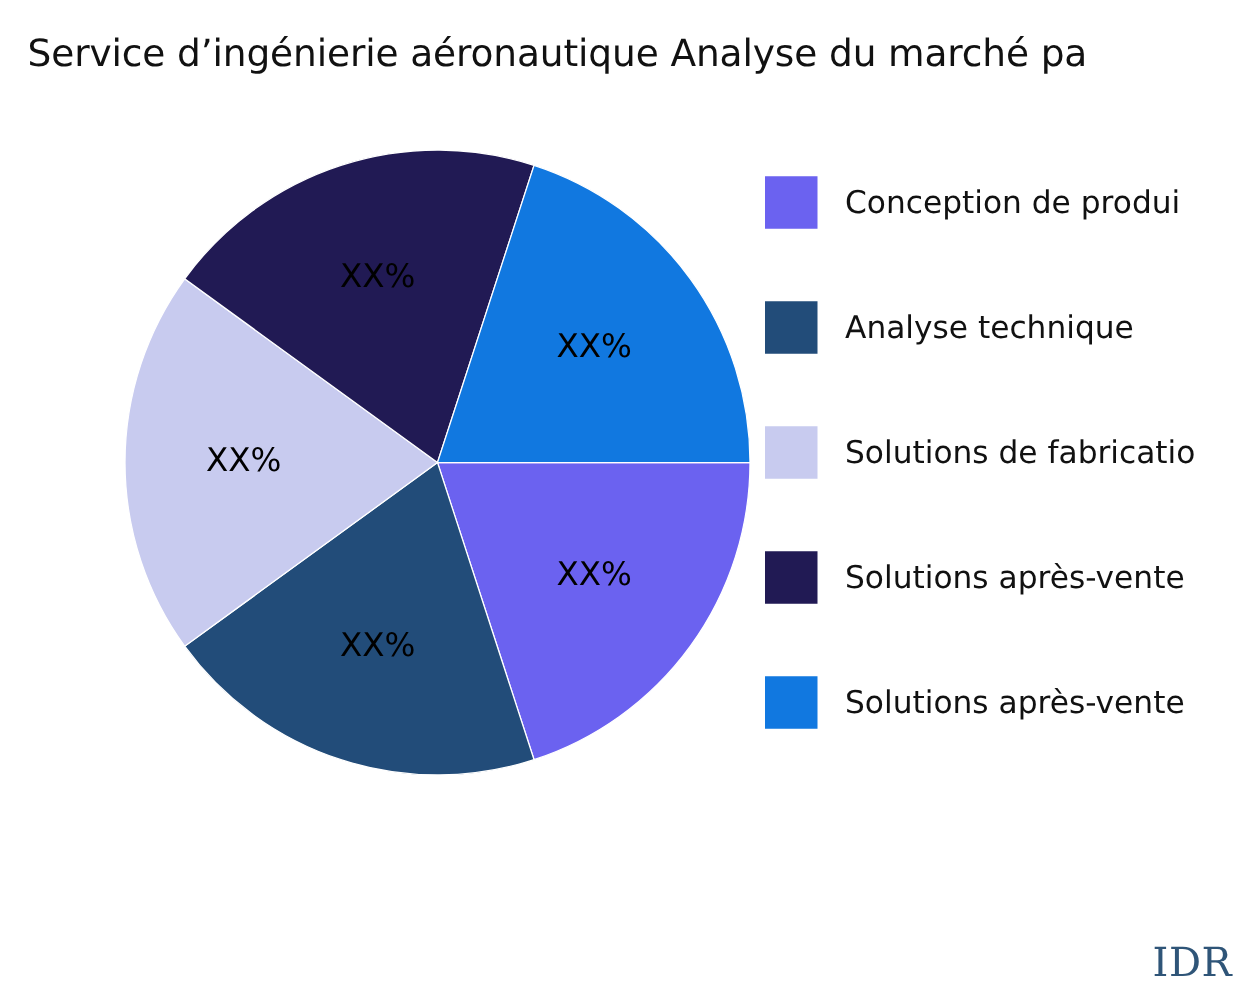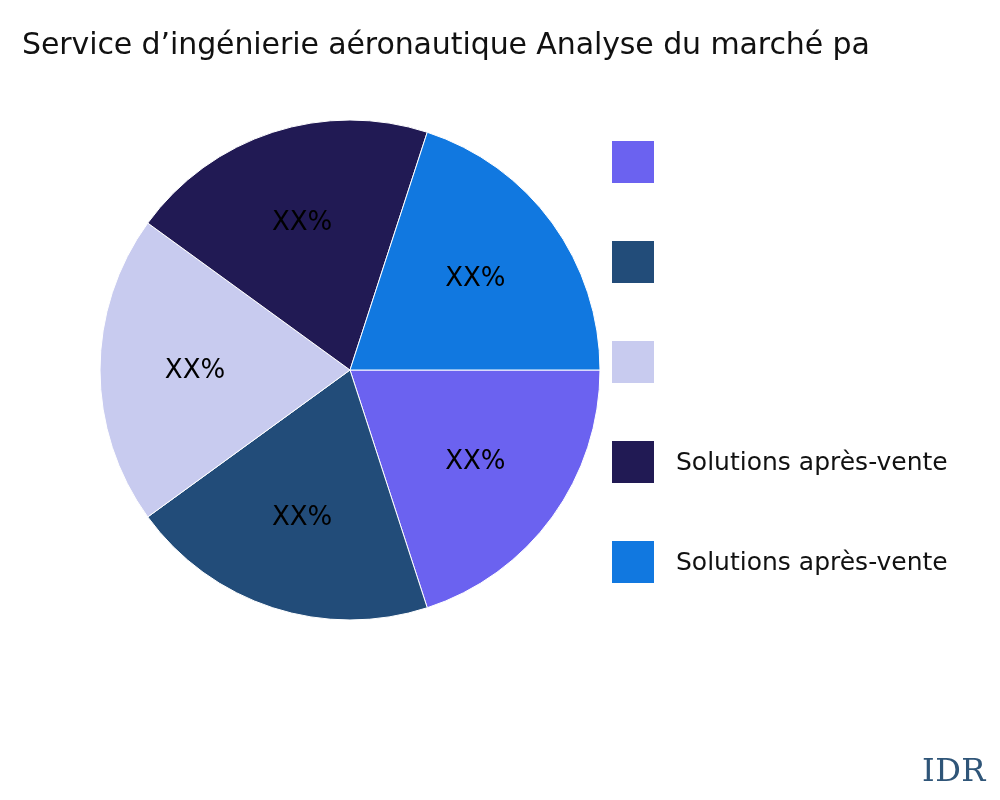--- a/index.html
+++ b/index.html
@@ -122,26 +122,29 @@
           <text x="95.00" y="250.00" class="slice-label">XX%</text>
           <text x="202.10" y="102.59" class="slice-label">XX%</text>
           <text x="375.40" y="158.89" class="slice-label">XX%</text>
         </g>
     </svg>
   </div>
 
   <div id="legend">
       <div class="legend-row">
         <span class="legend-swatch" style="background: rgb(107, 98, 240);"></span>
+        <span class="legend-label">Conception de produi</span>
       </div>
       <div class="legend-row">
         <span class="legend-swatch" style="background: rgb(34, 76, 121);"></span>
+        <span class="legend-label">Analyse technique</span>
       </div>
       <div class="legend-row">
         <span class="legend-swatch" style="background: rgb(200, 203, 239);"></span>
+        <span class="legend-label">Solutions de fabricatio</span>
       </div>
       <div class="legend-row">
         <span class="legend-swatch" style="background: rgb(33, 26, 84);"></span>
         <span class="legend-label">Solutions après-vente</span>
       </div>
       <div class="legend-row">
         <span class="legend-swatch" style="background: rgb(17, 120, 224);"></span>
         <span class="legend-label">Solutions après-vente</span>
       </div>
     </div>

